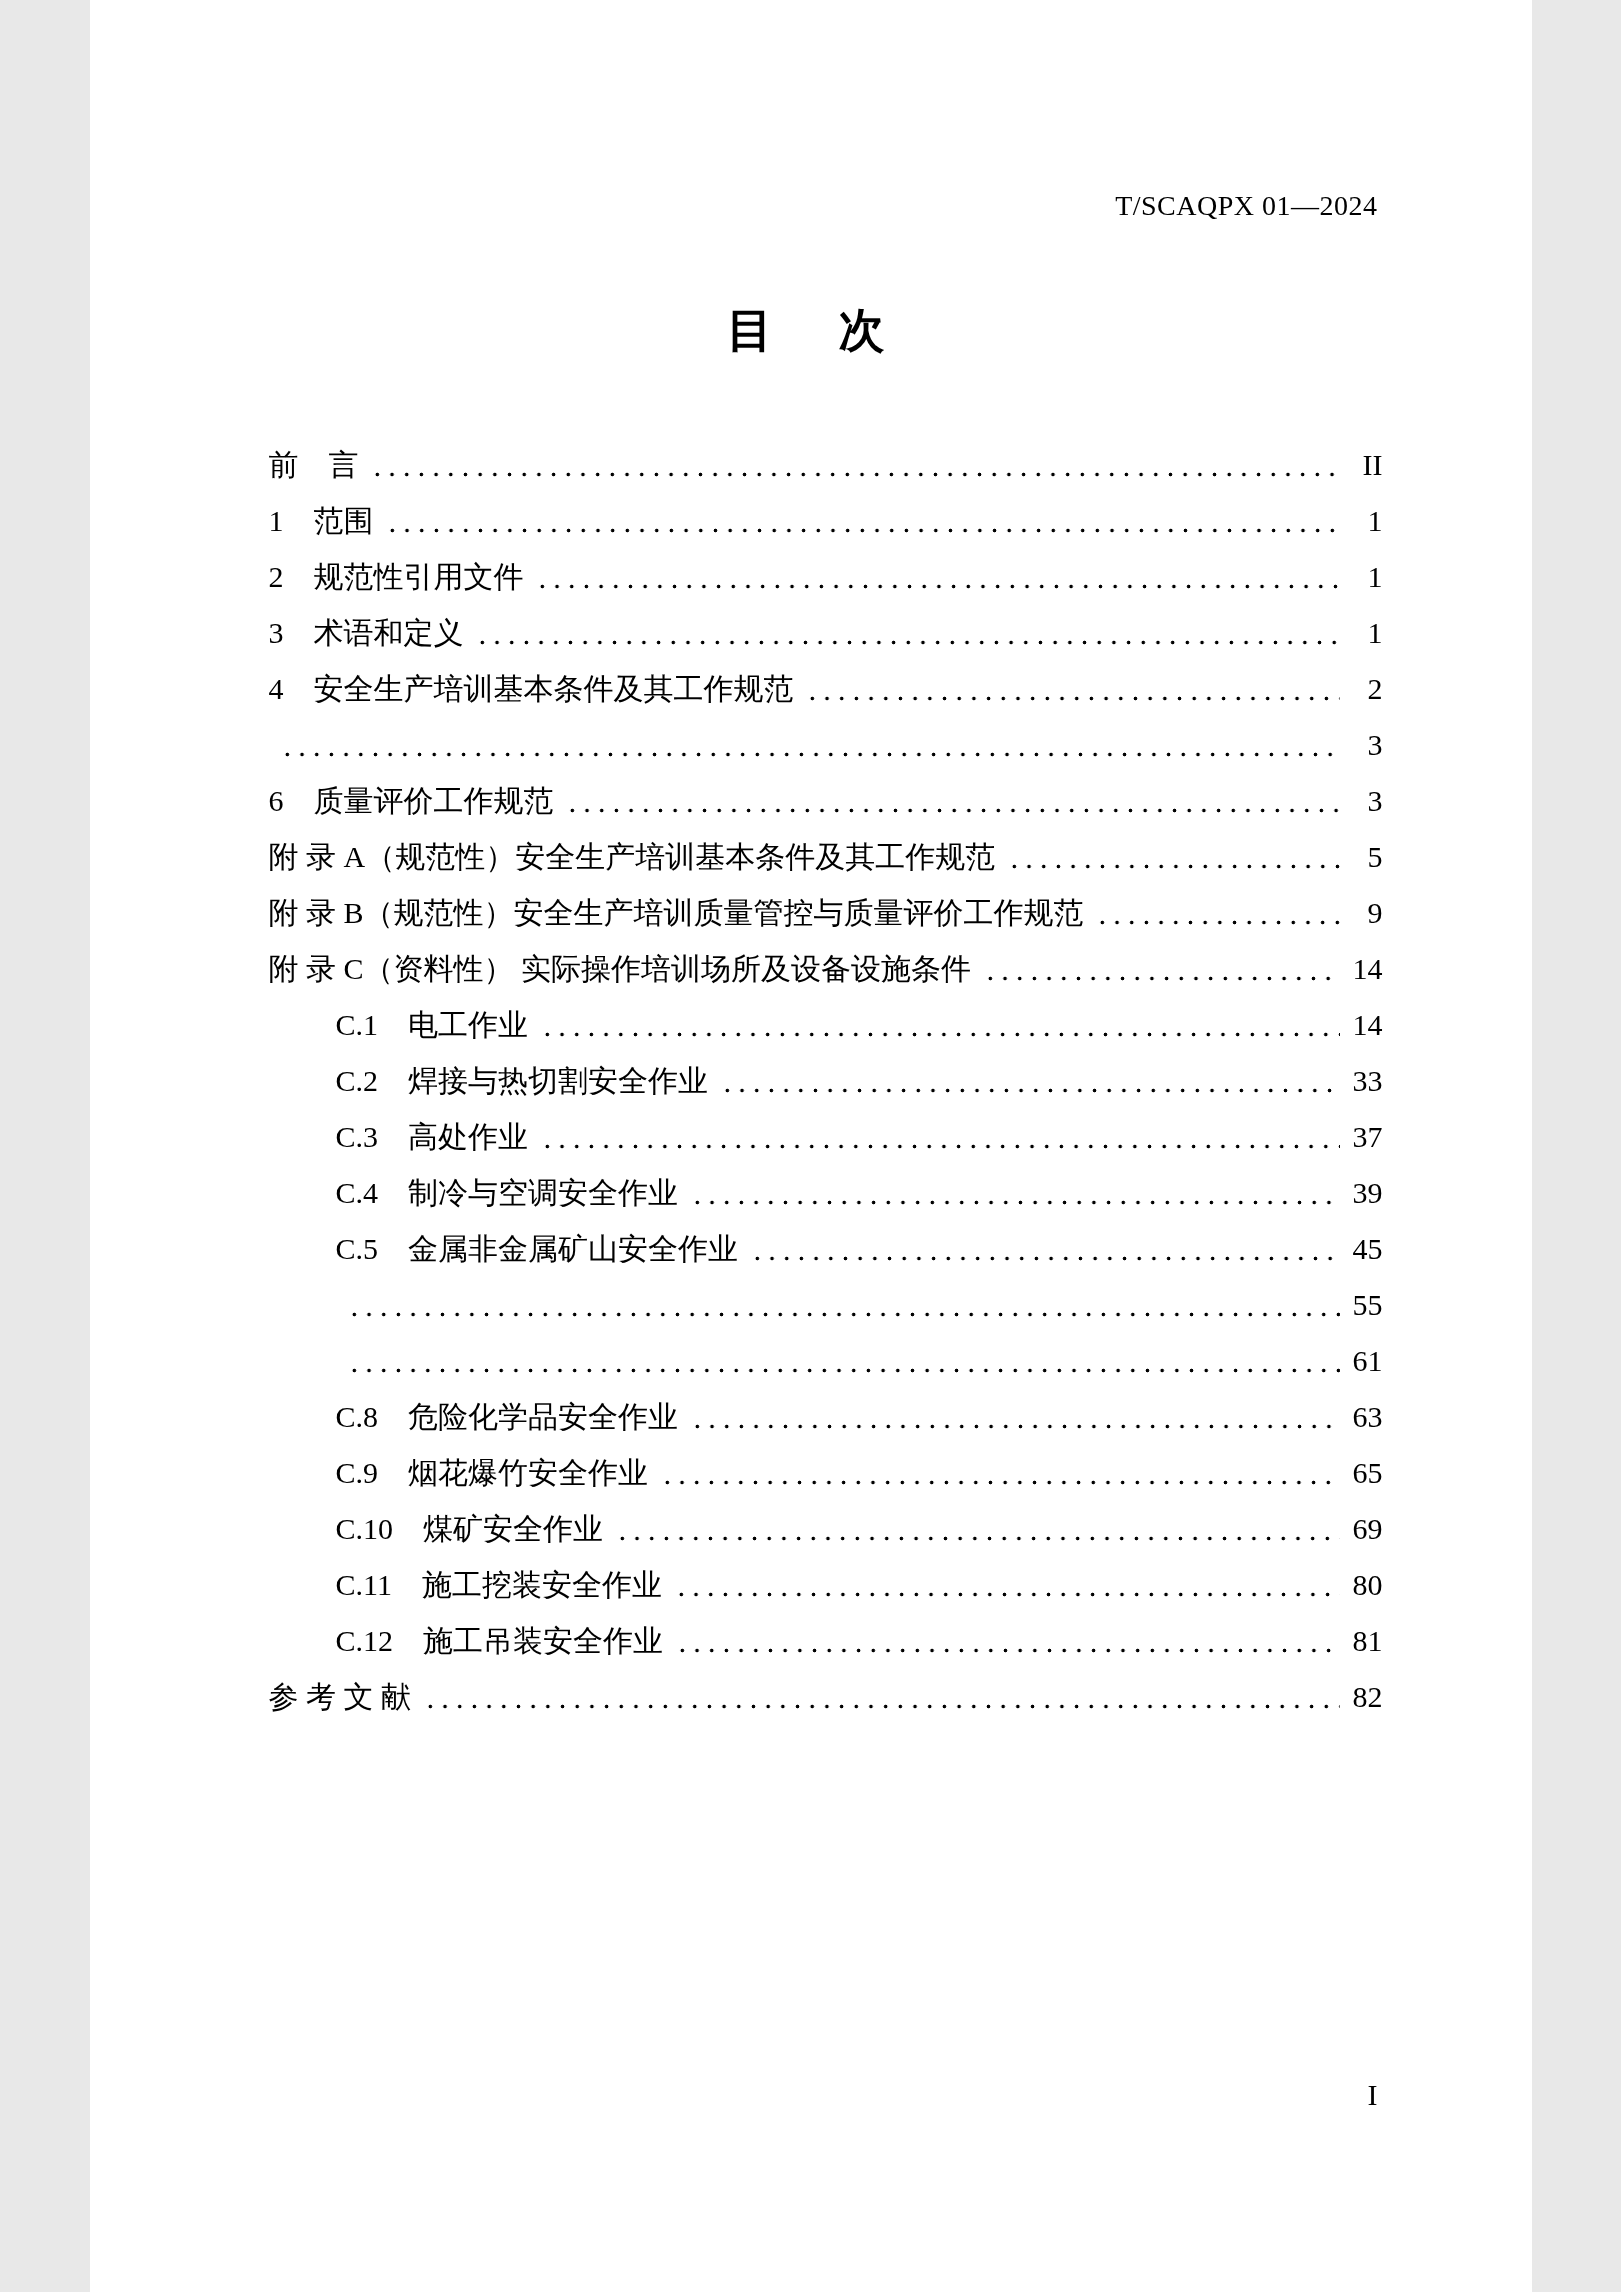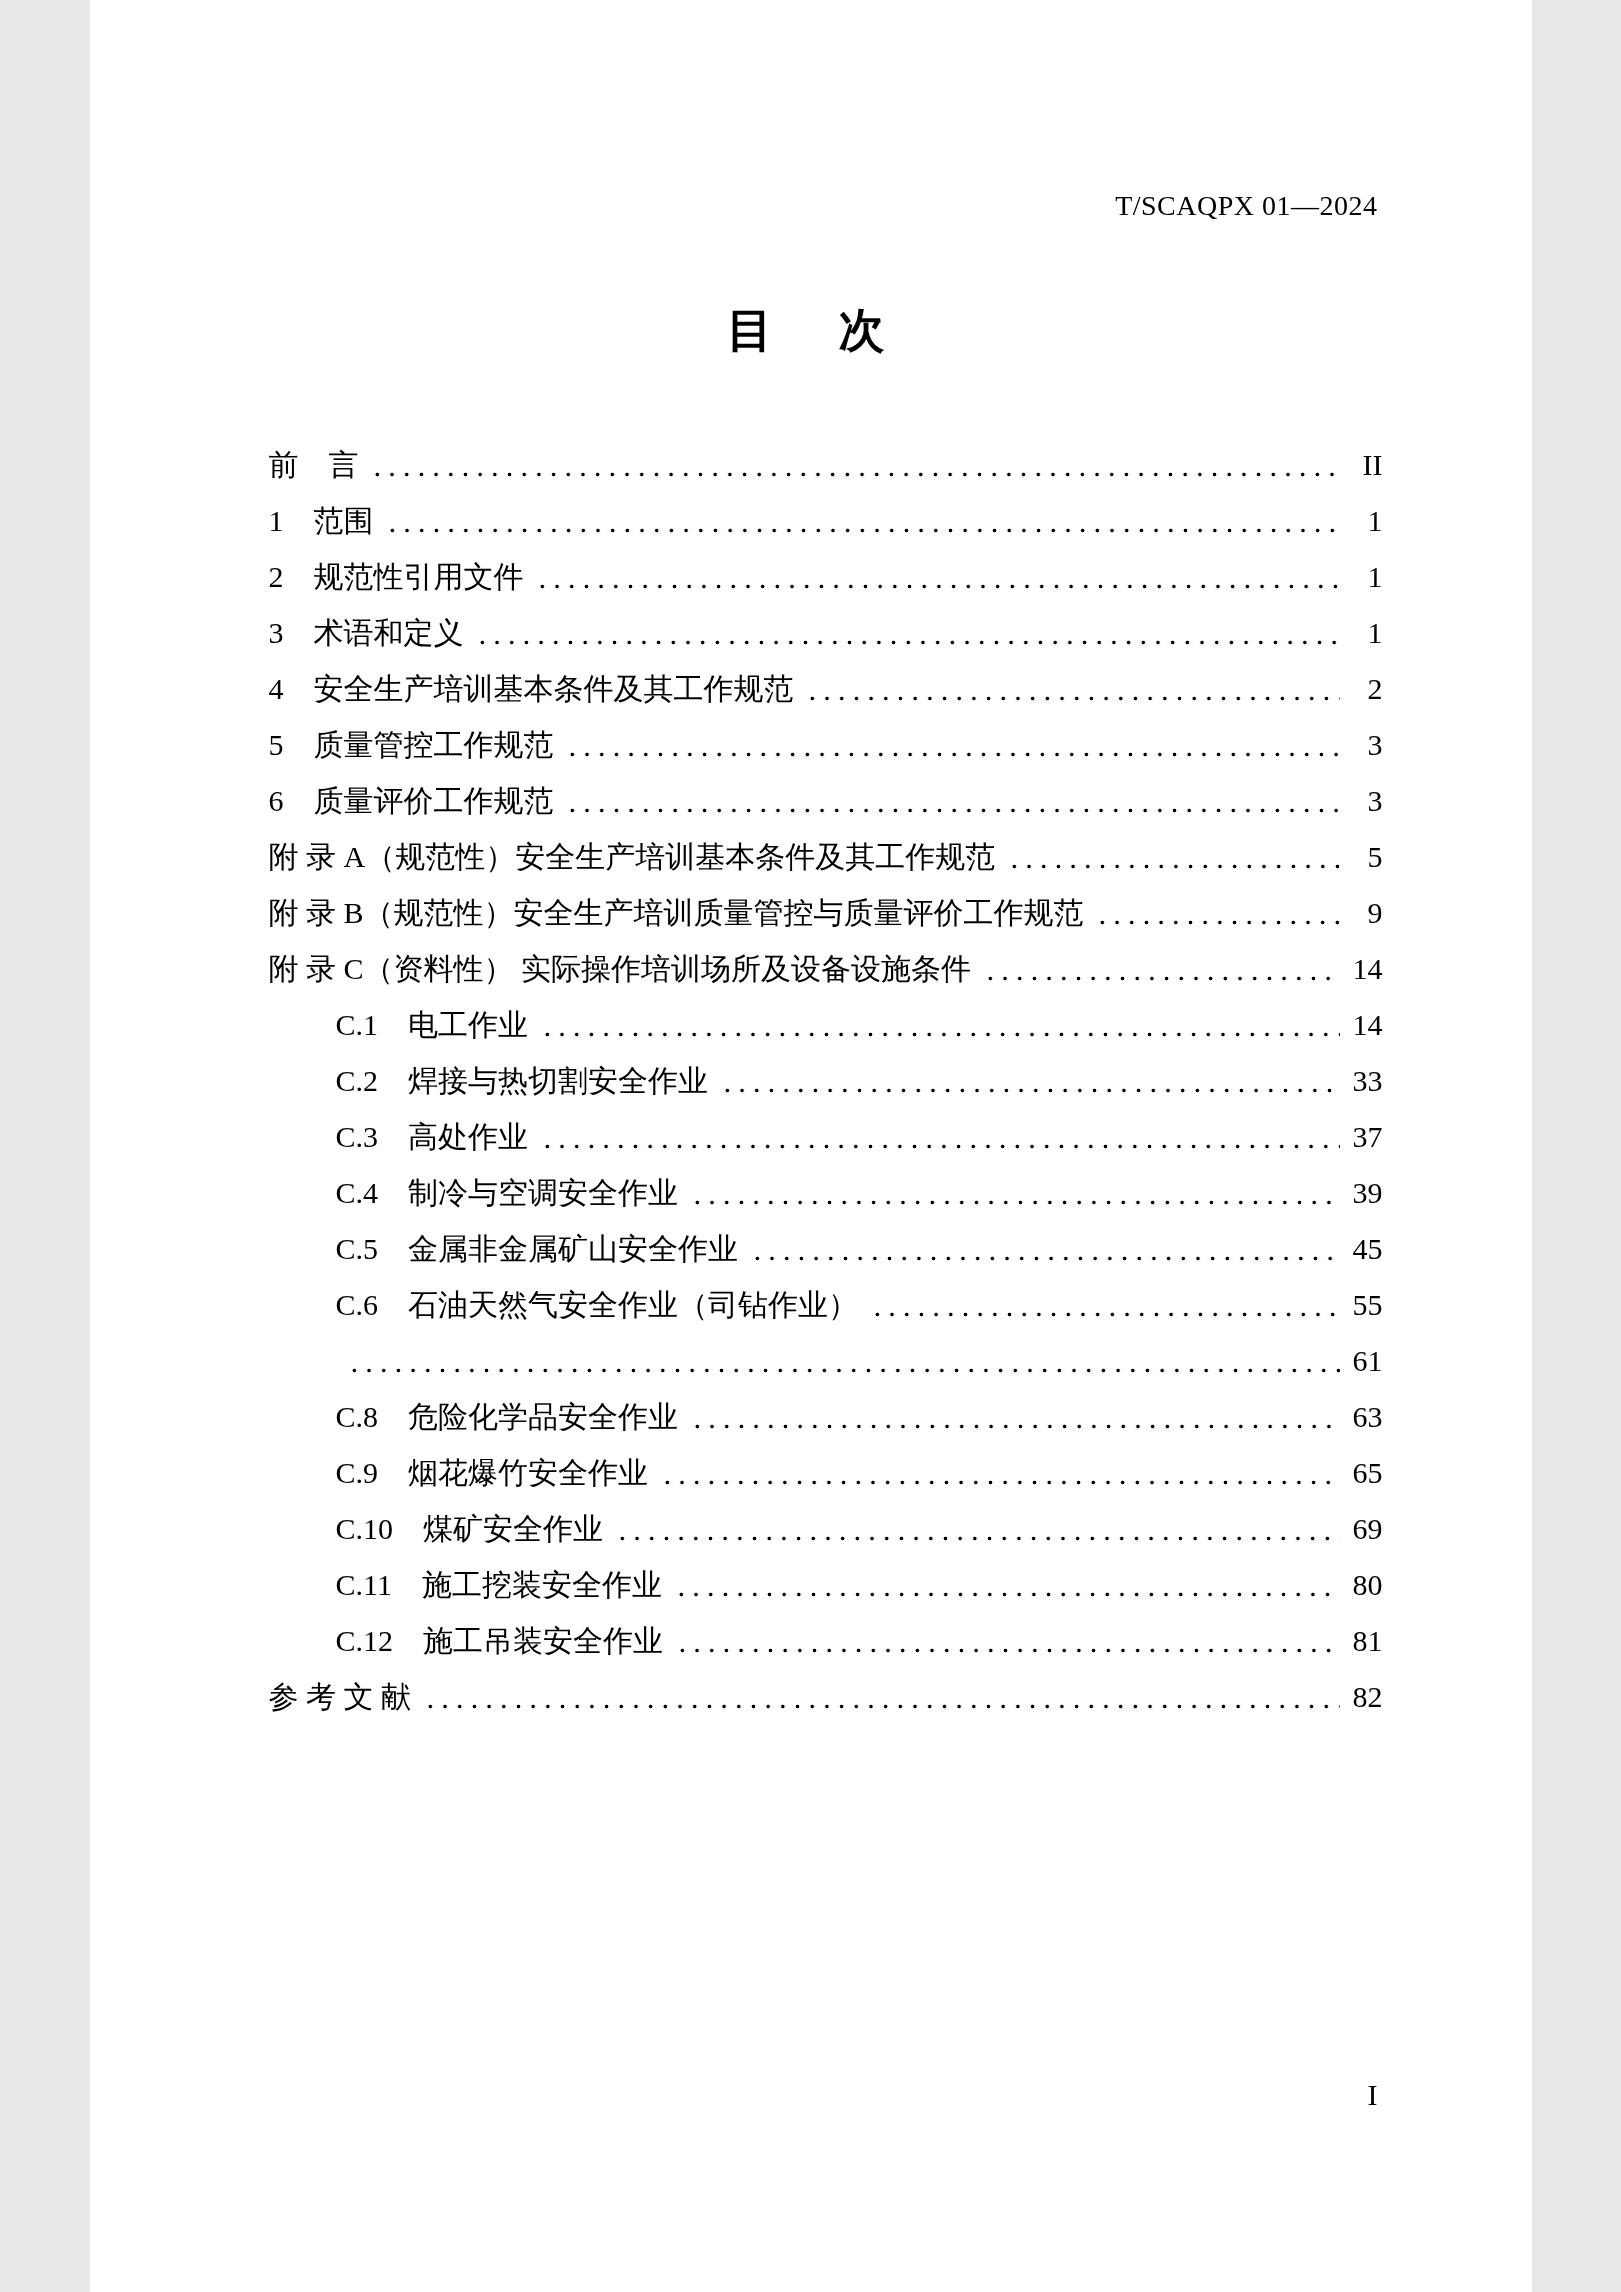--- a/index.html
+++ b/index.html
@@ -111,21 +111,20 @@
       <span class="toc-label">3　术语和定义</span>
       <span class="toc-leader"></span>
       <span class="toc-page">1</span>
     </div>
     <div class="toc-row">
       <span class="toc-label">4　安全生产培训基本条件及其工作规范</span>
       <span class="toc-leader"></span>
       <span class="toc-page">2</span>
     </div>
     <div class="toc-row">
-      <span class="toc-label">5　质量管控工作规范</span>
       <span class="toc-leader"></span>
       <span class="toc-page">3</span>
     </div>
     <div class="toc-row">
       <span class="toc-label">6　质量评价工作规范</span>
       <span class="toc-leader"></span>
       <span class="toc-page">3</span>
     </div>
     <div class="toc-row">
       <span class="toc-label">附 录 A（规范性）安全生产培训基本条件及其工作规范</span>
@@ -161,21 +160,20 @@
       <span class="toc-label">C.4　制冷与空调安全作业</span>
       <span class="toc-leader"></span>
       <span class="toc-page">39</span>
     </div>
     <div class="toc-row sub">
       <span class="toc-label">C.5　金属非金属矿山安全作业</span>
       <span class="toc-leader"></span>
       <span class="toc-page">45</span>
     </div>
     <div class="toc-row sub">
-      <span class="toc-label">C.6　石油天然气安全作业（司钻作业）</span>
       <span class="toc-leader"></span>
       <span class="toc-page">55</span>
     </div>
     <div class="toc-row sub">
       <span class="toc-leader"></span>
       <span class="toc-page">61</span>
     </div>
     <div class="toc-row sub">
       <span class="toc-label">C.8　危险化学品安全作业</span>
       <span class="toc-leader"></span>

